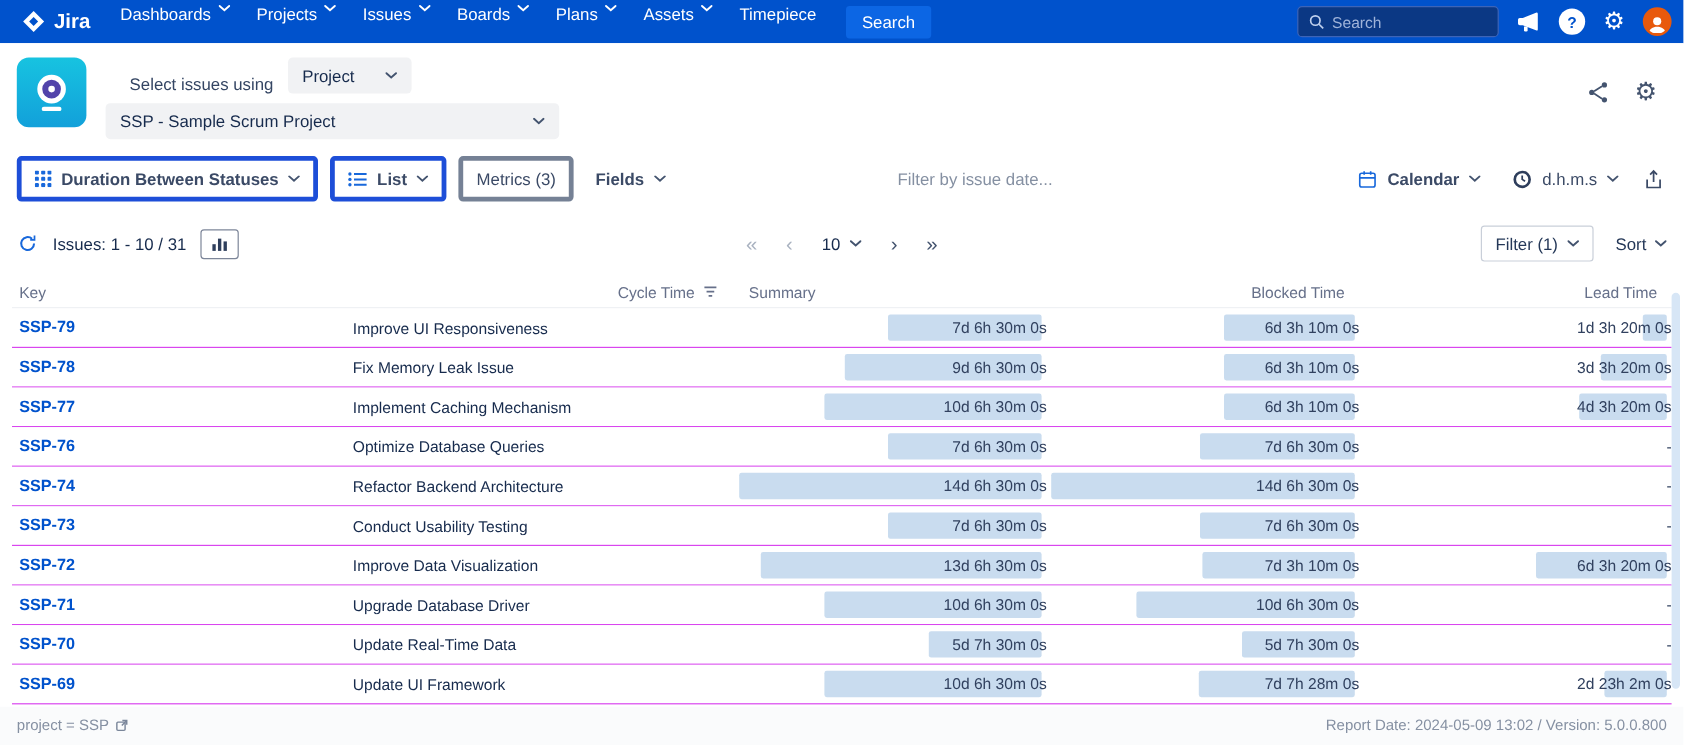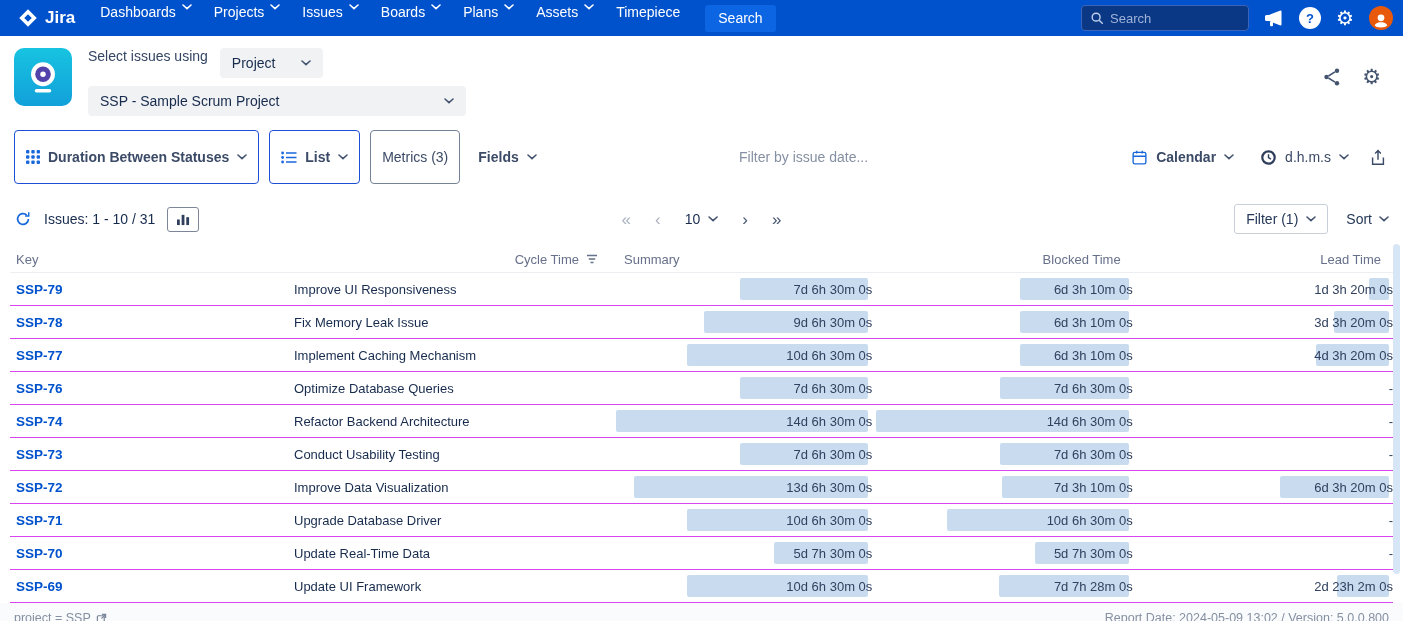--- a/index.html
+++ b/index.html
@@ -24,33 +24,33 @@
     display:flex; align-items:center; justify-content:center; font-size:13px; font-weight:bold; cursor:pointer; }
   .gear-glyph { font-size:20px; line-height:1; color:#fff; cursor:pointer; }
   .avatar { width:24px; height:24px; border-radius:50%; background:#E8590C; display:flex; align-items:flex-end;
     justify-content:center; overflow:hidden; cursor:pointer; border:2px solid #E8590C; }
 
   
   .appheader { display:flex; align-items:flex-start; gap:16px; padding:12px 14px 10px; background:#fff; flex:none; }
   .appicon { width:58px; height:58px; border-radius:10px; background:linear-gradient(180deg,#17C3E0,#12A0DA);
     display:flex; align-items:center; justify-content:center; flex:none; }
   .selectors { display:flex; flex-direction:column; gap:8px; }
-  .sel-row { display:flex; align-items:flex-start; gap:12px; }
+  .sel-row { display:flex; align-items:flex-end; gap:12px;margin-left:20px; }
   .sel-label { font-size:14px; color:#344563; }
   .pill { display:flex; align-items:center; gap:26px; background:#F1F2F4; border-radius:4px; padding:7px 12px;
     font-size:14px; color:#172B4D; cursor:pointer; }
   .pill.wide { width:378px; justify-content:space-between; gap:8px; }
   .pill .chev { color:#44546F; }
   .header-actions { margin-left:auto; display:flex; align-items:center; gap:20px; padding:18px 8px 0 0; }
   .header-actions .gear-glyph { color:#44546F; font-size:21px; }
 
   
   .toolbar { display:flex; align-items:center; gap:10px; padding:4px 14px 10px; background:#fff; flex:none; }
-  .tbtn { display:flex; align-items:center; gap:8px; border:1px solid #1d4ed8; border-radius:4px;
-    background:#fff; padding:18px 11px; font-size:14px; font-weight:bold; color:#3B4A66; cursor:pointer; white-space:nowrap; }
+  .tbtn { display:flex; align-items:center; gap:8px; border:4px solid #1d4ed8; border-radius:4px;
+    background:#fff; padding:7px 11px; font-size:14px; font-weight:bold; color:#3B4A66; cursor:pointer; white-space:nowrap; }
   .tbtn .chev { color:#44546F; }
   .tbtn.metrics { border-color:#758195; font-weight:normal; }
   .tbtn.plain { border:none; padding:7px 8px; }
   .spacer { flex:1; }
   .datefilter { border:none; outline:none; font-size:14px; color:#172B4D; width:190px; font-family:inherit; }
   .datefilter::placeholder { color:#8590A2; }
   .export-ico { display:flex; align-items:center; cursor:pointer; padding:0 2px; }
 
   
   .listbar { position:relative; display:flex; align-items:center; gap:12px; padding:10px 14px 12px; background:#fff; flex:none; }

